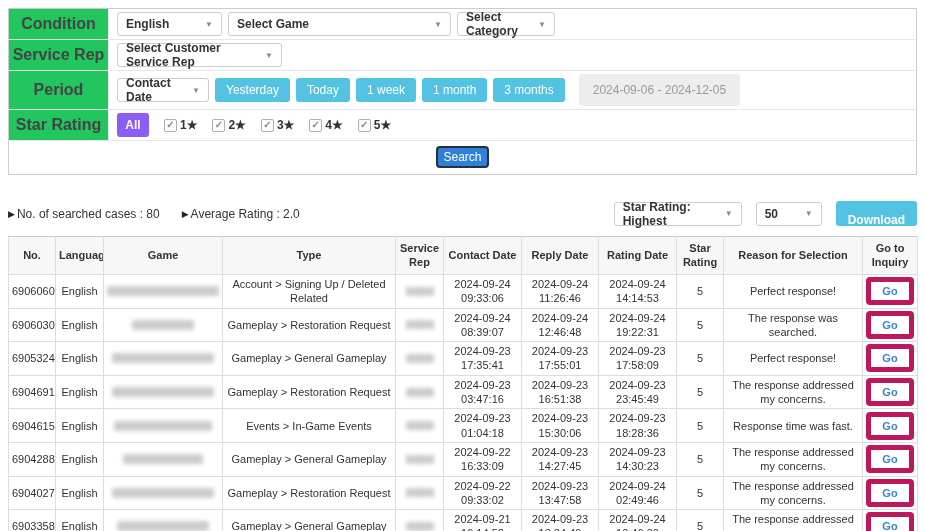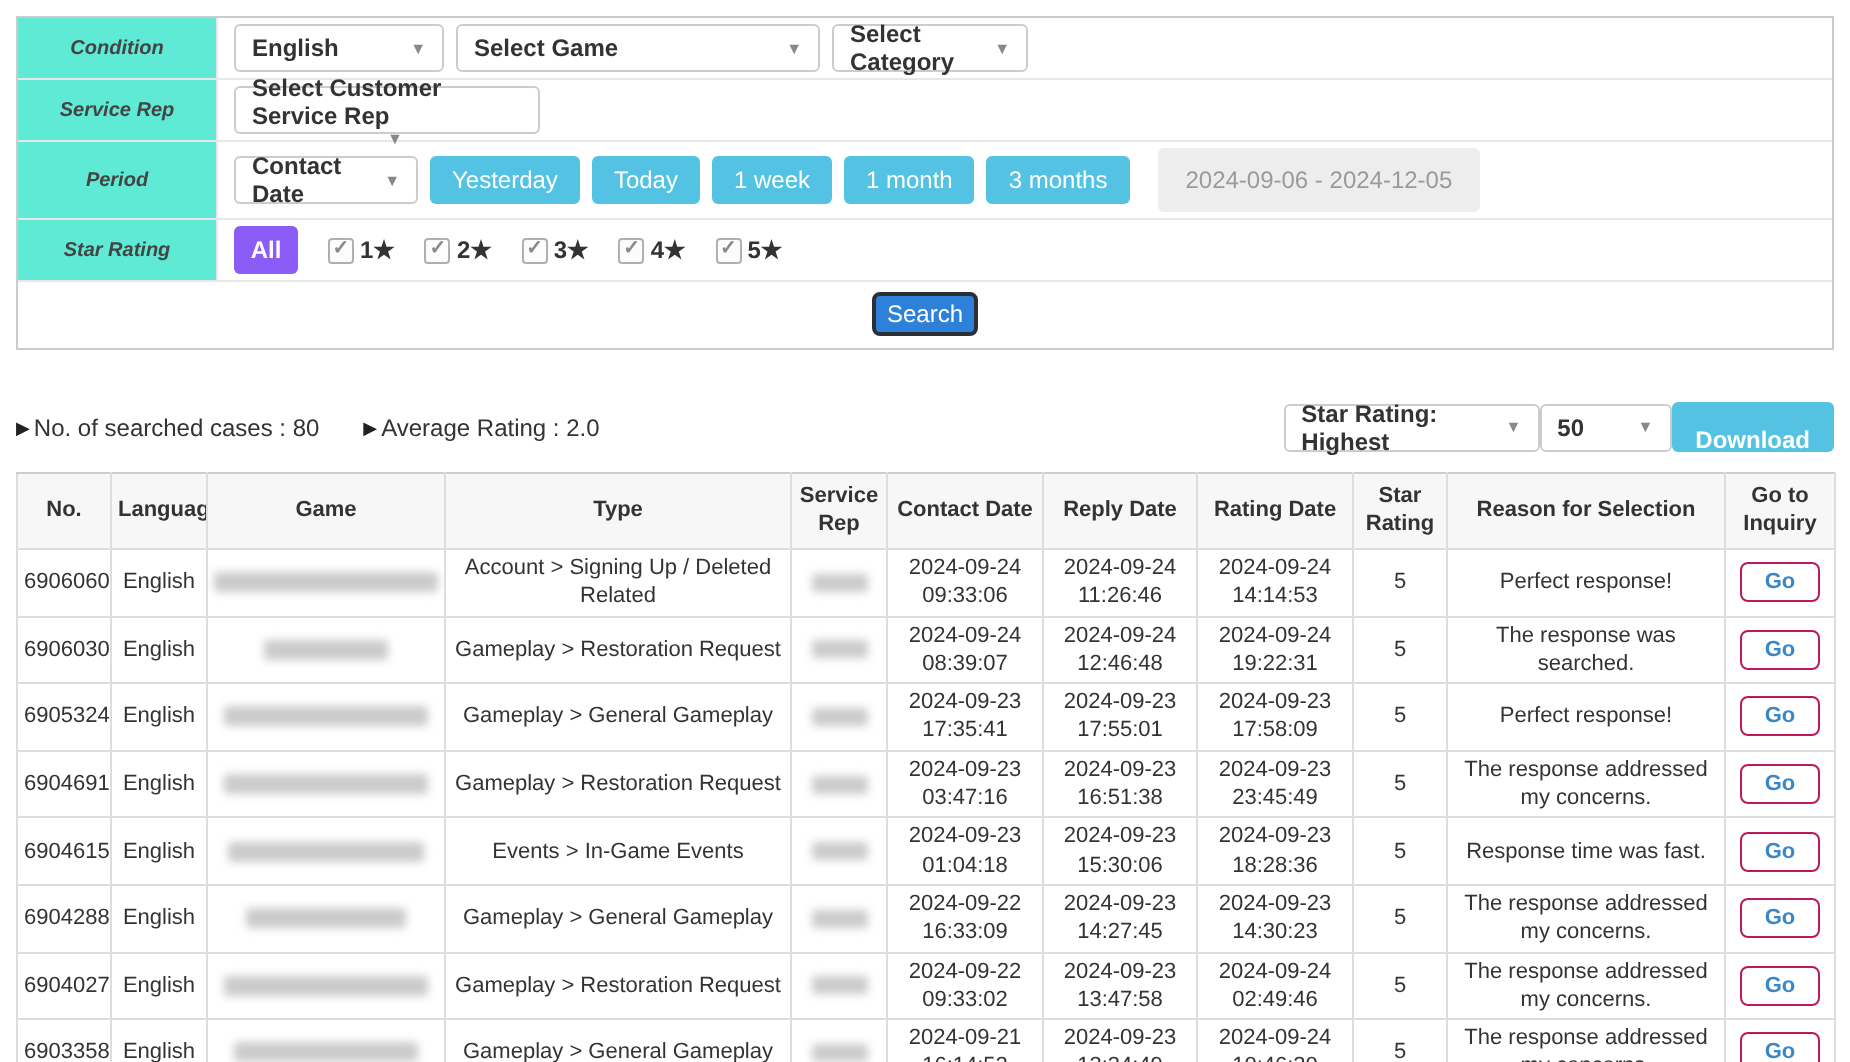--- a/index.html
+++ b/index.html
@@ -3,31 +3,31 @@
 <meta charset="utf-8">
 <style>
   * { box-sizing: border-box; margin: 0; padding: 0; }
   html, body { width: 925px; height: 531px; overflow: hidden; background: #fff;
     font-family: "Liberation Sans", sans-serif; color: #333; }
 
   
   .panel { margin: 8px; border: 1px solid #ccc; background: #fff; }
   .frow { display: flex; align-items: stretch; border-bottom: 1px solid #e7e7e7; }
   .frow:last-child { border-bottom: none; }
-  .flabel { flex: 0 0 100px; background: #5eead4; border-right: 1px solid #e7e7e7;
+  .flabel { flex: 0 0 100px; background: #22c55e; border-right: 1px solid #e7e7e7;
     display: flex; align-items: center; justify-content: center;
-    font-size: 10px; font-weight: bold; color: #444; font-style: italic; }
+    font-size: 16px; font-weight: bold; color: #444; }
   .fcontent { flex: 1; display: flex; align-items: center; gap: 6px; padding: 3px 8px; min-height: 30px; }
 
   .select { display: inline-flex; align-items: center; justify-content: space-between;
     border: 1px solid #ccc; border-radius: 3px; background: #fff; height: 24px;
     padding: 0 8px; font-size: 12px; font-weight: bold; color: #333; cursor: pointer; }
   .caret { color: #888; font-size: 8px; margin-left: 8px; }
-  .w-lang { width: 105px; } .w-game { width: 182px; gap: 16px; } .w-cat { width: 98px; }
-  .w-rep  { width: 153px; justify-content: center; flex-direction: column; } .w-type { width: 92px; }
+  .w-lang { width: 105px; } .w-game { width: 223px; gap: 16px; } .w-cat { width: 98px; }
+  .w-rep  { width: 165px; justify-content: center; } .w-type { width: 92px; }
   .w-sort { width: 128px; } .w-size { width: 66px; }
 
   .btn-cyan { background: #54c2e3; color: #fff; font-weight: normal; font-size: 12px;
     border: none; border-radius: 3px; height: 24px; padding: 0 11px; cursor: pointer; }
   .daterange { background: #ededed; border-radius: 3px; color: #9a9a9a; font-size: 12px;
     height: 24px; display: inline-flex; align-items: center; padding: 16px 14px; margin-left: 8px; }
 
   .btn-all { background: #8b5cf6; color: #fff; font-weight: bold; font-size: 12px;
     border: none; border-radius: 3px; height: 24px; width: 32px; cursor: pointer; }
   .cbgroup { display: flex; gap: 15px; margin-left: 9px; }
@@ -38,35 +38,35 @@
     font-size: 10px; line-height: 1; color: #8a8a8a; }
 
   .search-row { display: flex; justify-content: center; padding: 5px 0 6px; }
   .btn-search { background: #2e81d8; border: 2px solid #2b3036; border-radius: 4px;
     color: #fff; font-size: 12px; padding: 2px 5px; cursor: pointer; }
 
   
   .summary { margin: 26px 8px 10px; display: flex; align-items: center; font-size: 12px; }
   .sum-item { margin-right: 22px; display: inline-flex; align-items: center; color: #333; }
   .tri { font-size: 9px; margin-right: 2px; color: #222; }
-  .sum-right { margin-left: auto; display: flex; align-items: center; gap: 0; justify-content: flex-end; }
+  .sum-right { margin-left: auto; display: flex; align-items: center; gap: 14px; justify-content: flex-end; }
   .btn-download { background: #54c2e3; color: #fff; font-weight: bold; font-size: 12px;
     border: none; border-radius: 3px; height: 25px; padding: 12px 12px; cursor: pointer; }
 
   
   table { width: 909px; margin: 0 8px; border-collapse: collapse; table-layout: fixed; font-size: 11px; }
   th, td { border: 1px solid #ddd; text-align: center; vertical-align: middle;
     padding: 2px 3px; color: #333; overflow: hidden; }
   th { background: #f7f7f7; font-weight: bold; height: 38px; line-height: 1.25; border-top: 1px solid #ccc; }
   td { height: 33px; line-height: 1.3; }
   .dt span { display: block; }
   .redact { background: #cbcbcb; border-radius: 2px; filter: blur(2px);
     margin: 0 auto; height: 10px; }
   .redact-rep { width: 28px; height: 9px; }
-  .btn-go { background: #fff; border: 1px solid #be185d; border-radius: 4px;
+  .btn-go { background: #fff; border: 5px solid #be185d; border-radius: 4px;
     color: #3a87c8; font-size: 11px; font-weight: bold; padding: 3px 11px; cursor: pointer; }
 </style>
 </head>
 <body>
 
 <div class="panel">
 
   <div class="frow">
     <div class="flabel">Condition</div>
     <div class="fcontent">

